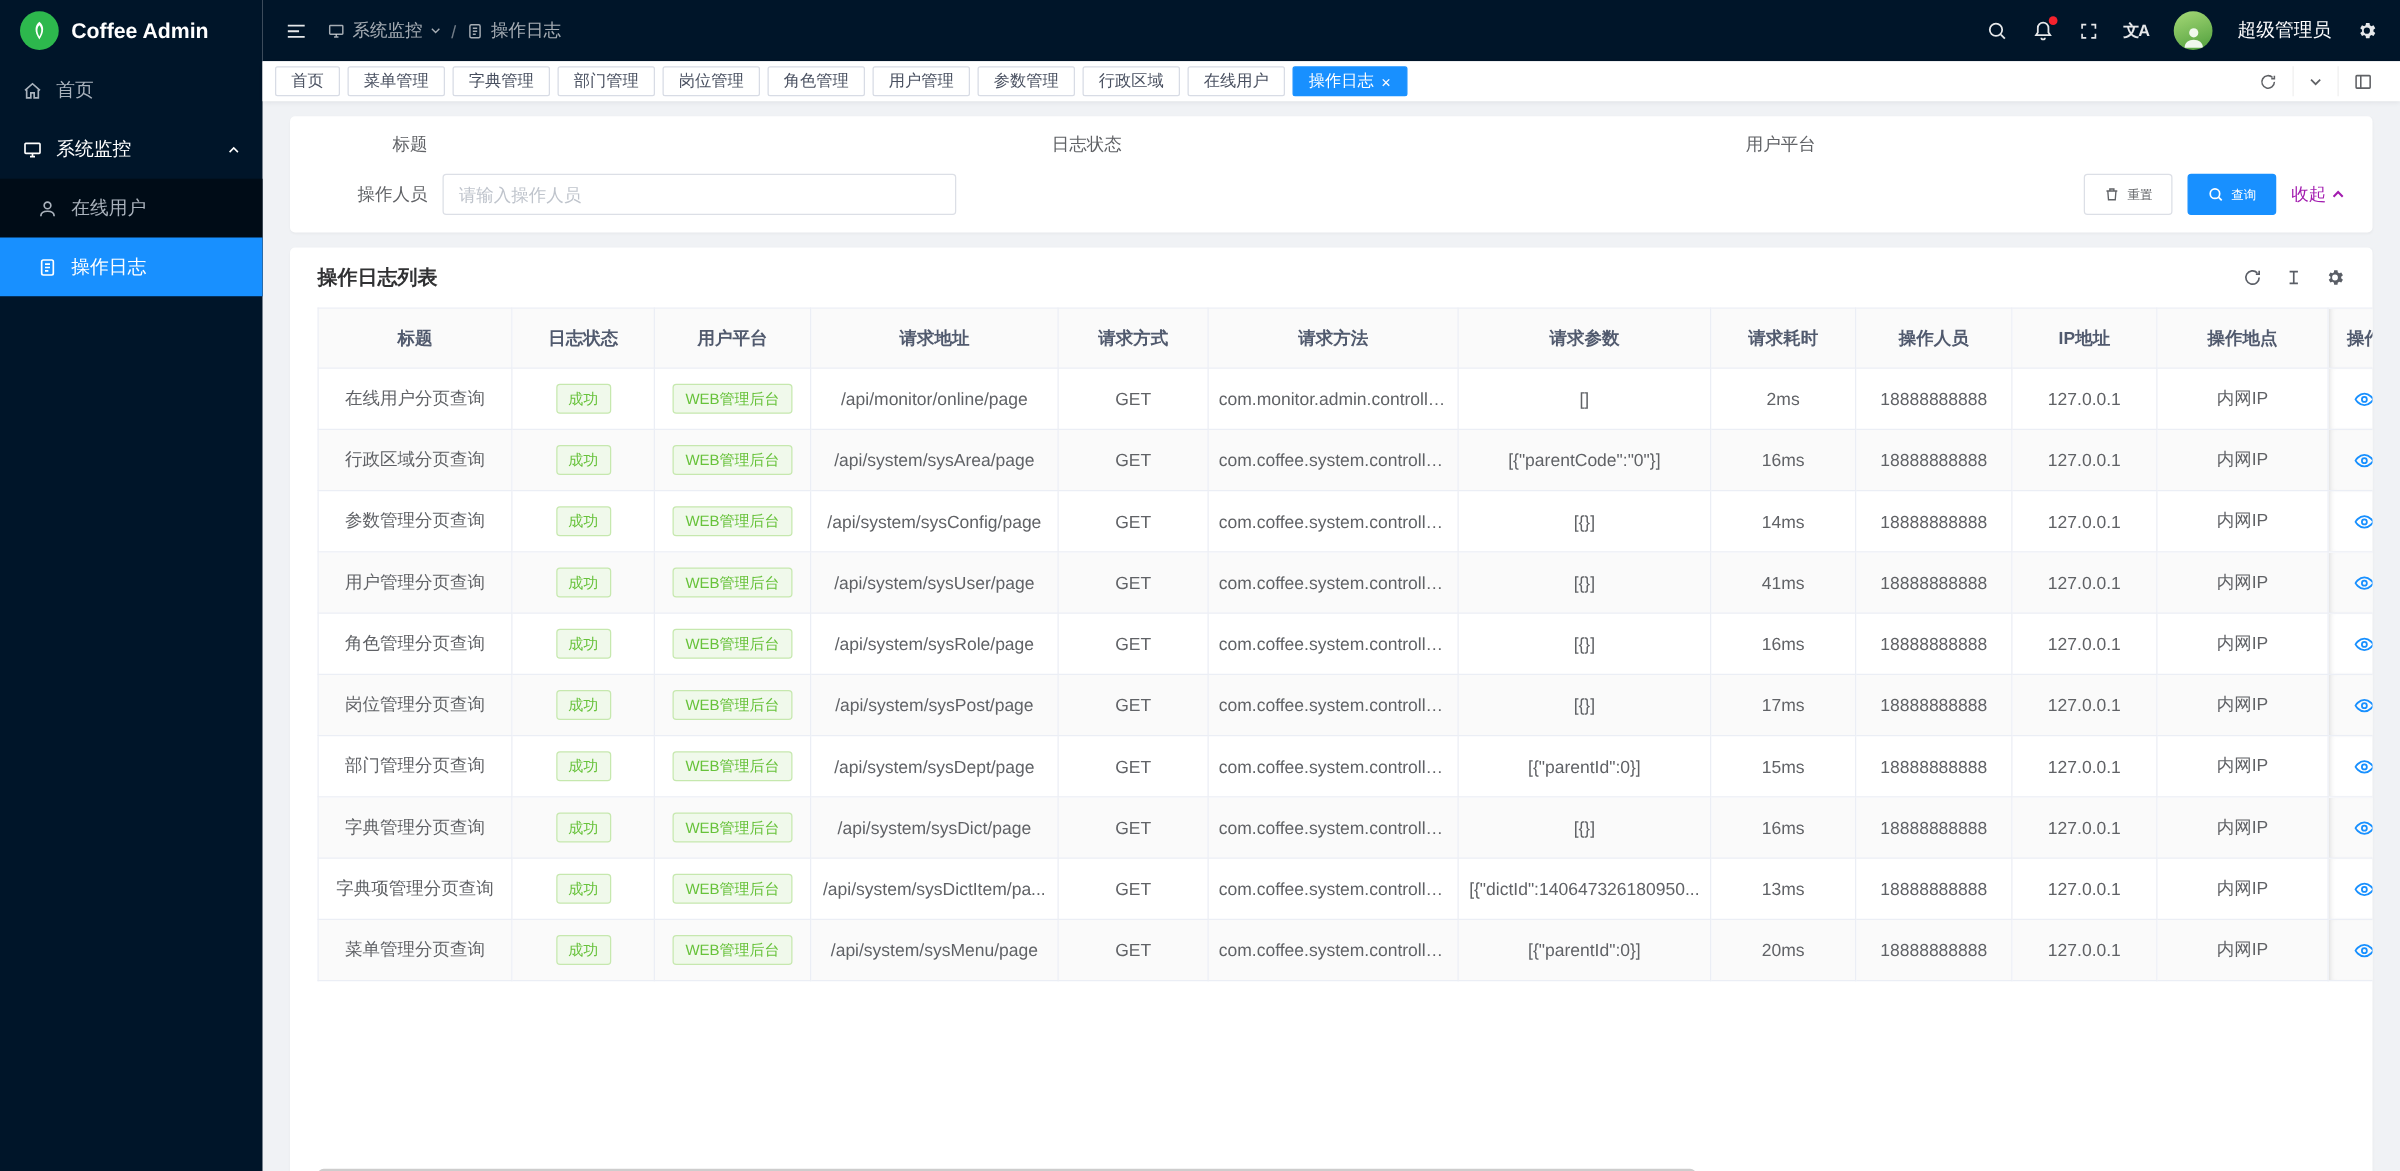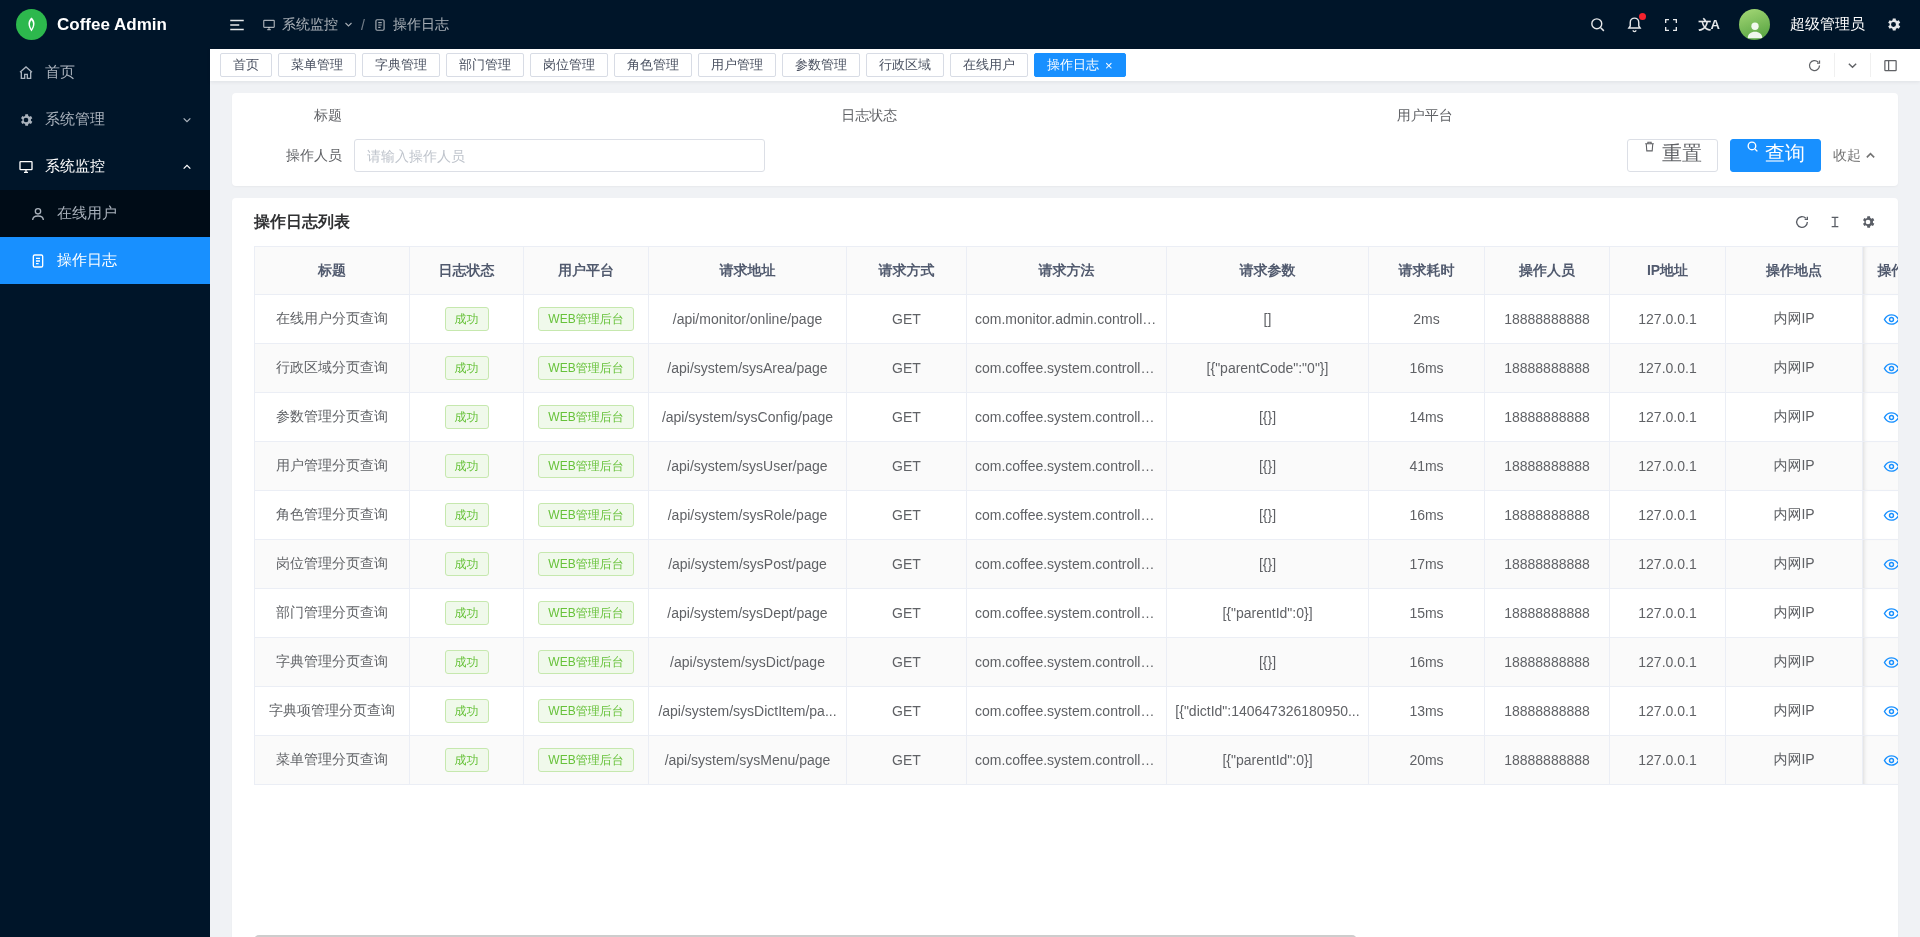--- a/index.html
+++ b/index.html
@@ -51,23 +51,23 @@
   
   .filter-card { padding:14px 22px; }
   .filter-grid { display:grid; grid-template-columns:1fr 1fr 1fr; column-gap:44px; row-gap:14px; }
   .f-item { display:flex; align-items:center; min-width:0; }
   .f-item label { width:100px; text-align:right; padding-right:12px; font-size:14px; color:#606266; flex-shrink:0; }
   .f-input { flex:1; height:33px; border:1px solid #dcdfe6; border-radius:3px; padding:0 12px; font-size:14px; color:#606266; outline:none; min-width:0; }
   .f-input::placeholder { color:#bfc4cc; }
   .f-select { flex:1; height:33px; border:1px solid #dcdfe6; border-radius:3px; display:flex; align-items:center; justify-content:space-between; padding:0 12px; font-size:14px; color:#bfc4cc; cursor:pointer; min-width:0; }
   .f-select .chev { color:#c0c4cc; }
   .filter-actions { grid-column:2 / 4; display:flex; justify-content:flex-end; align-items:center; gap:12px; }
-  .btn { height:33px; padding:0 15px; border-radius:3px; font-size:20px; display:inline-flex; align-items:flex-start; gap:6px; cursor:pointer; border:1px solid #dcdfe6; background:#fff; color:#606266; }
+  .btn { height:33px; padding:0 15px; border-radius:3px; font-size:10px; display:inline-flex; align-items:center; gap:6px; cursor:pointer; border:1px solid #dcdfe6; background:#fff; color:#606266; }
   .btn-primary { background:#1890ff; border-color:#1890ff; color:#fff;font-family:Liberation Mono, monospace; }
-  .link-btn { color:#737373; font-size:14px; display:inline-flex; align-items:center; gap:4px; cursor:pointer; }
+  .link-btn { color:#a21caf; font-size:14px; display:inline-flex; align-items:center; gap:4px; cursor:pointer; }
 
   
   .table-card { margin-top:12px; height:755px; padding:0 22px; position:relative; overflow:hidden; }
   .card-head { height:48px; display:flex; align-items:center; }
   .card-title { font-size:16px; font-weight:600; color:#303133; }
   .head-tools { margin-left:auto; display:flex; align-items:center; gap:17px; color:#5a5e66; }
   .head-tools span { cursor:pointer; display:flex; }
   table { width:100%; border-collapse:collapse; table-layout:fixed; }
   th,td { border:1px solid #ebeef5; height:49px; padding:0 8px; font-size:14px; text-align:center; color:#606266; white-space:nowrap; overflow:hidden; text-overflow:ellipsis; }
   th { background:#fafafa; color:#515a6e; font-weight:600; height:48px; }
@@ -102,29 +102,20 @@
       </span>
       <span class="logo-text">Coffee Admin</span>
     </div>
     <nav class="menu">
       <div class="menu-item">
         <svg viewBox="0 0 24 24" width="16" height="16" fill="none" stroke="currentColor" stroke-width="2">
             <path d="M3 11l9-8 9 8"></path>
             <path d="M5 10v10h5v-6h4v6h5V10"></path>
           </svg>
         <span>首页</span>
-      </div>
-      <div class="menu-item">
-        <svg viewBox="0 0 24 24" width="16" height="16" fill="currentColor">
-            <path d="M19.4 13a7.5 7.5 0 000-2l2.1-1.6-2-3.4-2.4 1a7.5 7.5 0 00-1.7-1L15 3.4h-4l-.4 2.6c-.6.2-1.2.6-1.7 1l-2.4-1-2 3.4L6.6 11a7.5 7.5 0 000 2l-2.1 1.6 2 3.4 2.4-1c.5.4 1.1.8 1.7 1l.4 2.6h4l.4-2.6c.6-.2 1.2-.6 1.7-1l2.4 1 2-3.4L19.4 13zM12 15.5A3.5 3.5 0 1115.5 12 3.5 3.5 0 0112 15.5z"></path>
-          </svg>
-        <span>系统管理</span>
-        <svg class="chev" viewBox="0 0 12 12" width="10" height="10">
-            <path d="M2 4l4 4 4-4" fill="none" stroke="currentColor" stroke-width="1.5"></path>
-          </svg>
       </div>
       <div class="menu-item open">
         <svg viewBox="0 0 24 24" width="16" height="16" fill="none" stroke="currentColor" stroke-width="2">
             <rect x="3" y="4" width="18" height="12" rx="1"></rect>
             <path d="M9 20h6M12 16v4"></path>
           </svg>
         <span>系统监控</span>
         <svg class="chev" viewBox="0 0 12 12" width="10" height="10">
             <path d="M2 8l4-4 4 4" fill="none" stroke="currentColor" stroke-width="1.5"></path>
           </svg>

